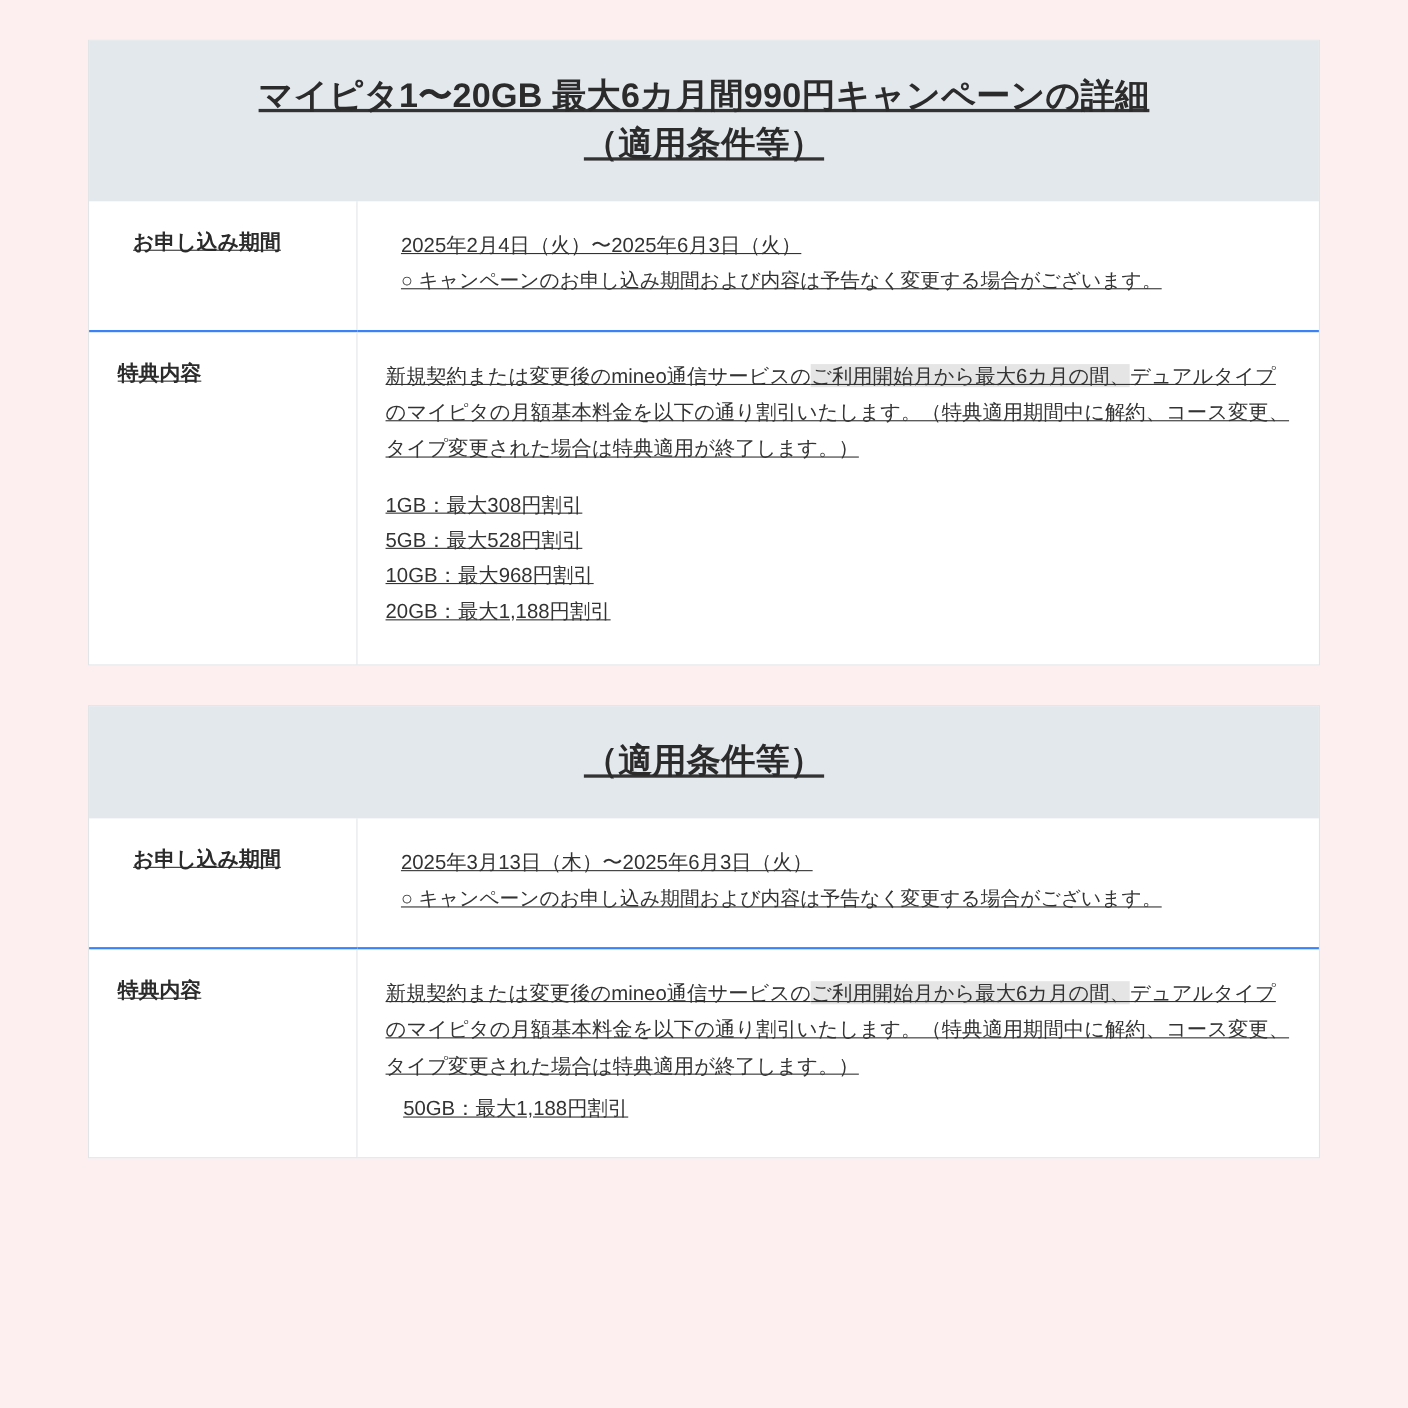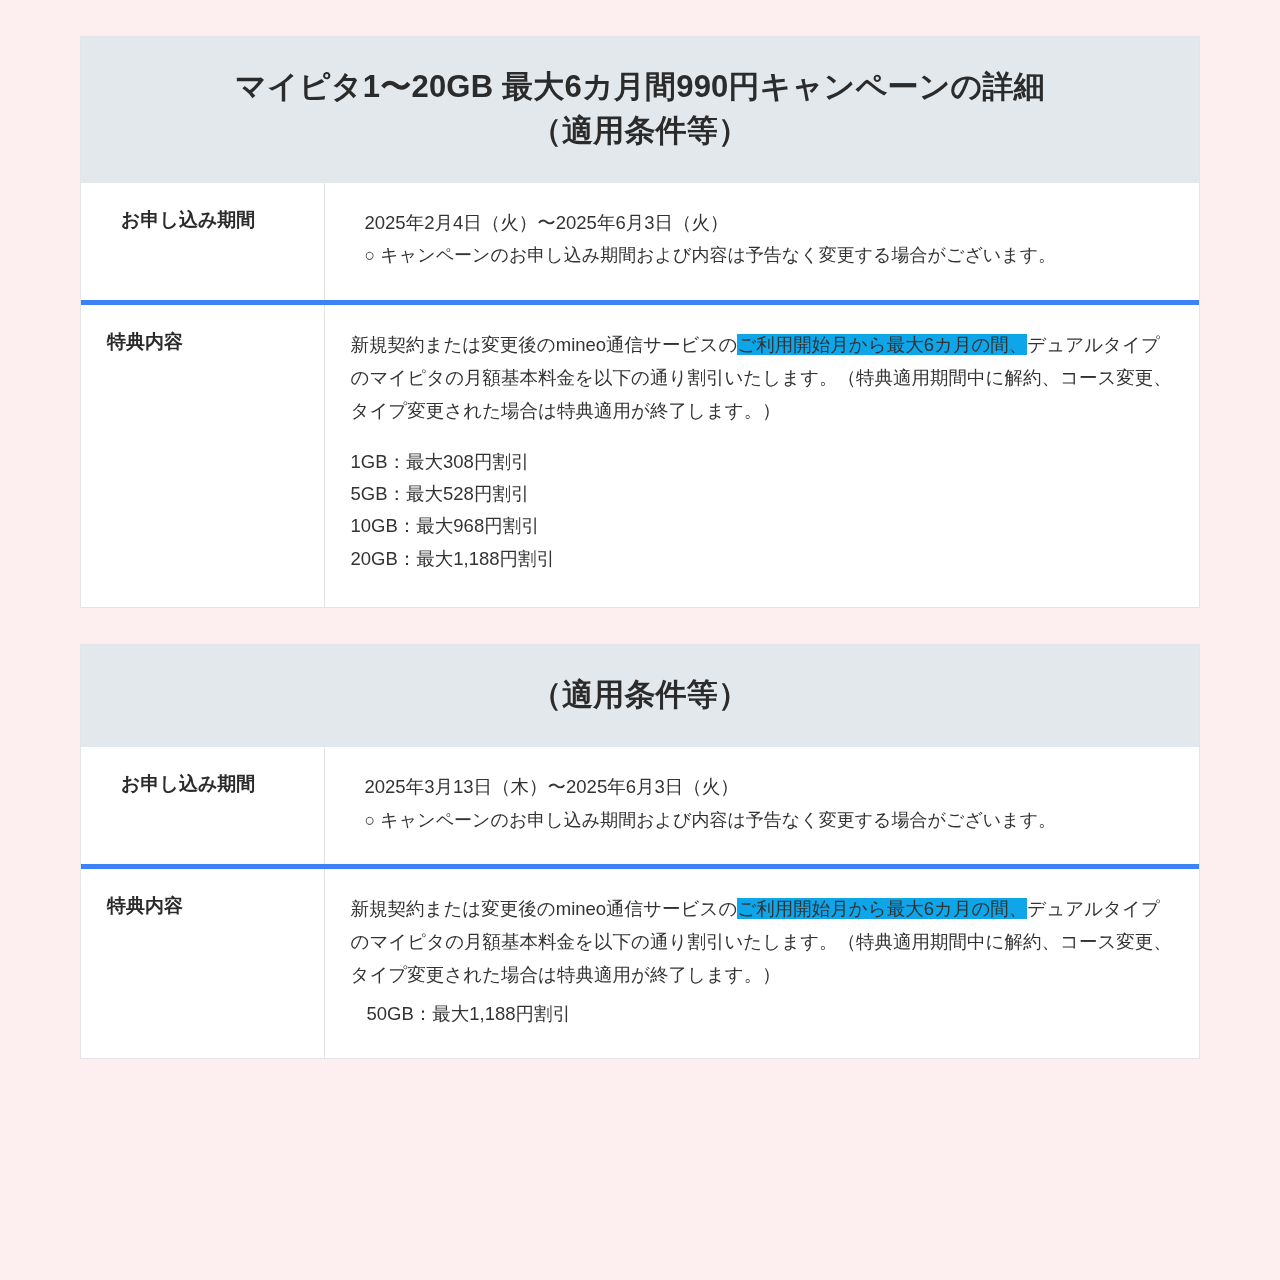--- a/index.html
+++ b/index.html
@@ -11,20 +11,21 @@
     min-height: 1280px;
     background: #fdeff0;
     font-family: "Liberation Sans", sans-serif;
     color: #333333;
     -webkit-font-smoothing: antialiased;
   }
   .page {
     width: 1280px;
     box-sizing: border-box;
     padding: 36px 80px 0 80px;
+    text-decoration: underline;
   }
   .card {
     background: #ffffff;
     border: 1px solid #e2e5e8;
     box-sizing: border-box;
     margin-bottom: 36px;
   }
   .card-header {
     background: #e3e8ec;
     text-align: center;
@@ -38,21 +39,21 @@
     line-height: 1.42;
     color: #2b2b2b;
     letter-spacing: 0.2px;
   }
   table.detail {
     width: 100%;
     border-collapse: collapse;
     table-layout: fixed;
   }
   table.detail td {
-    border-top: 5px solid #3b82f6;
+    border-top: 2px solid #3b82f6;
     vertical-align: top;
     padding: 24px 26px 28px 26px;
     box-sizing: border-box;
   }
   table.detail tr:first-child td {
     border-top: none;
     padding-left: 40px;
   }
   td.label {
     width: 243px;
@@ -88,21 +89,21 @@
     list-style: none;
   }
   .gb-list.tight {
     margin-top: 2px;
     margin-left: 16px;
   }
   .gb-list li {
     line-height: 1.75;
   }
   .hl {
-    background: #0ea5e9;
+    background: #e5e5e5;
   }
   .bottom-spacer {
     height: 4px;
   }
   .card.second {
     margin-bottom: 0;
   }
 </style>
 </head>
 <body>

